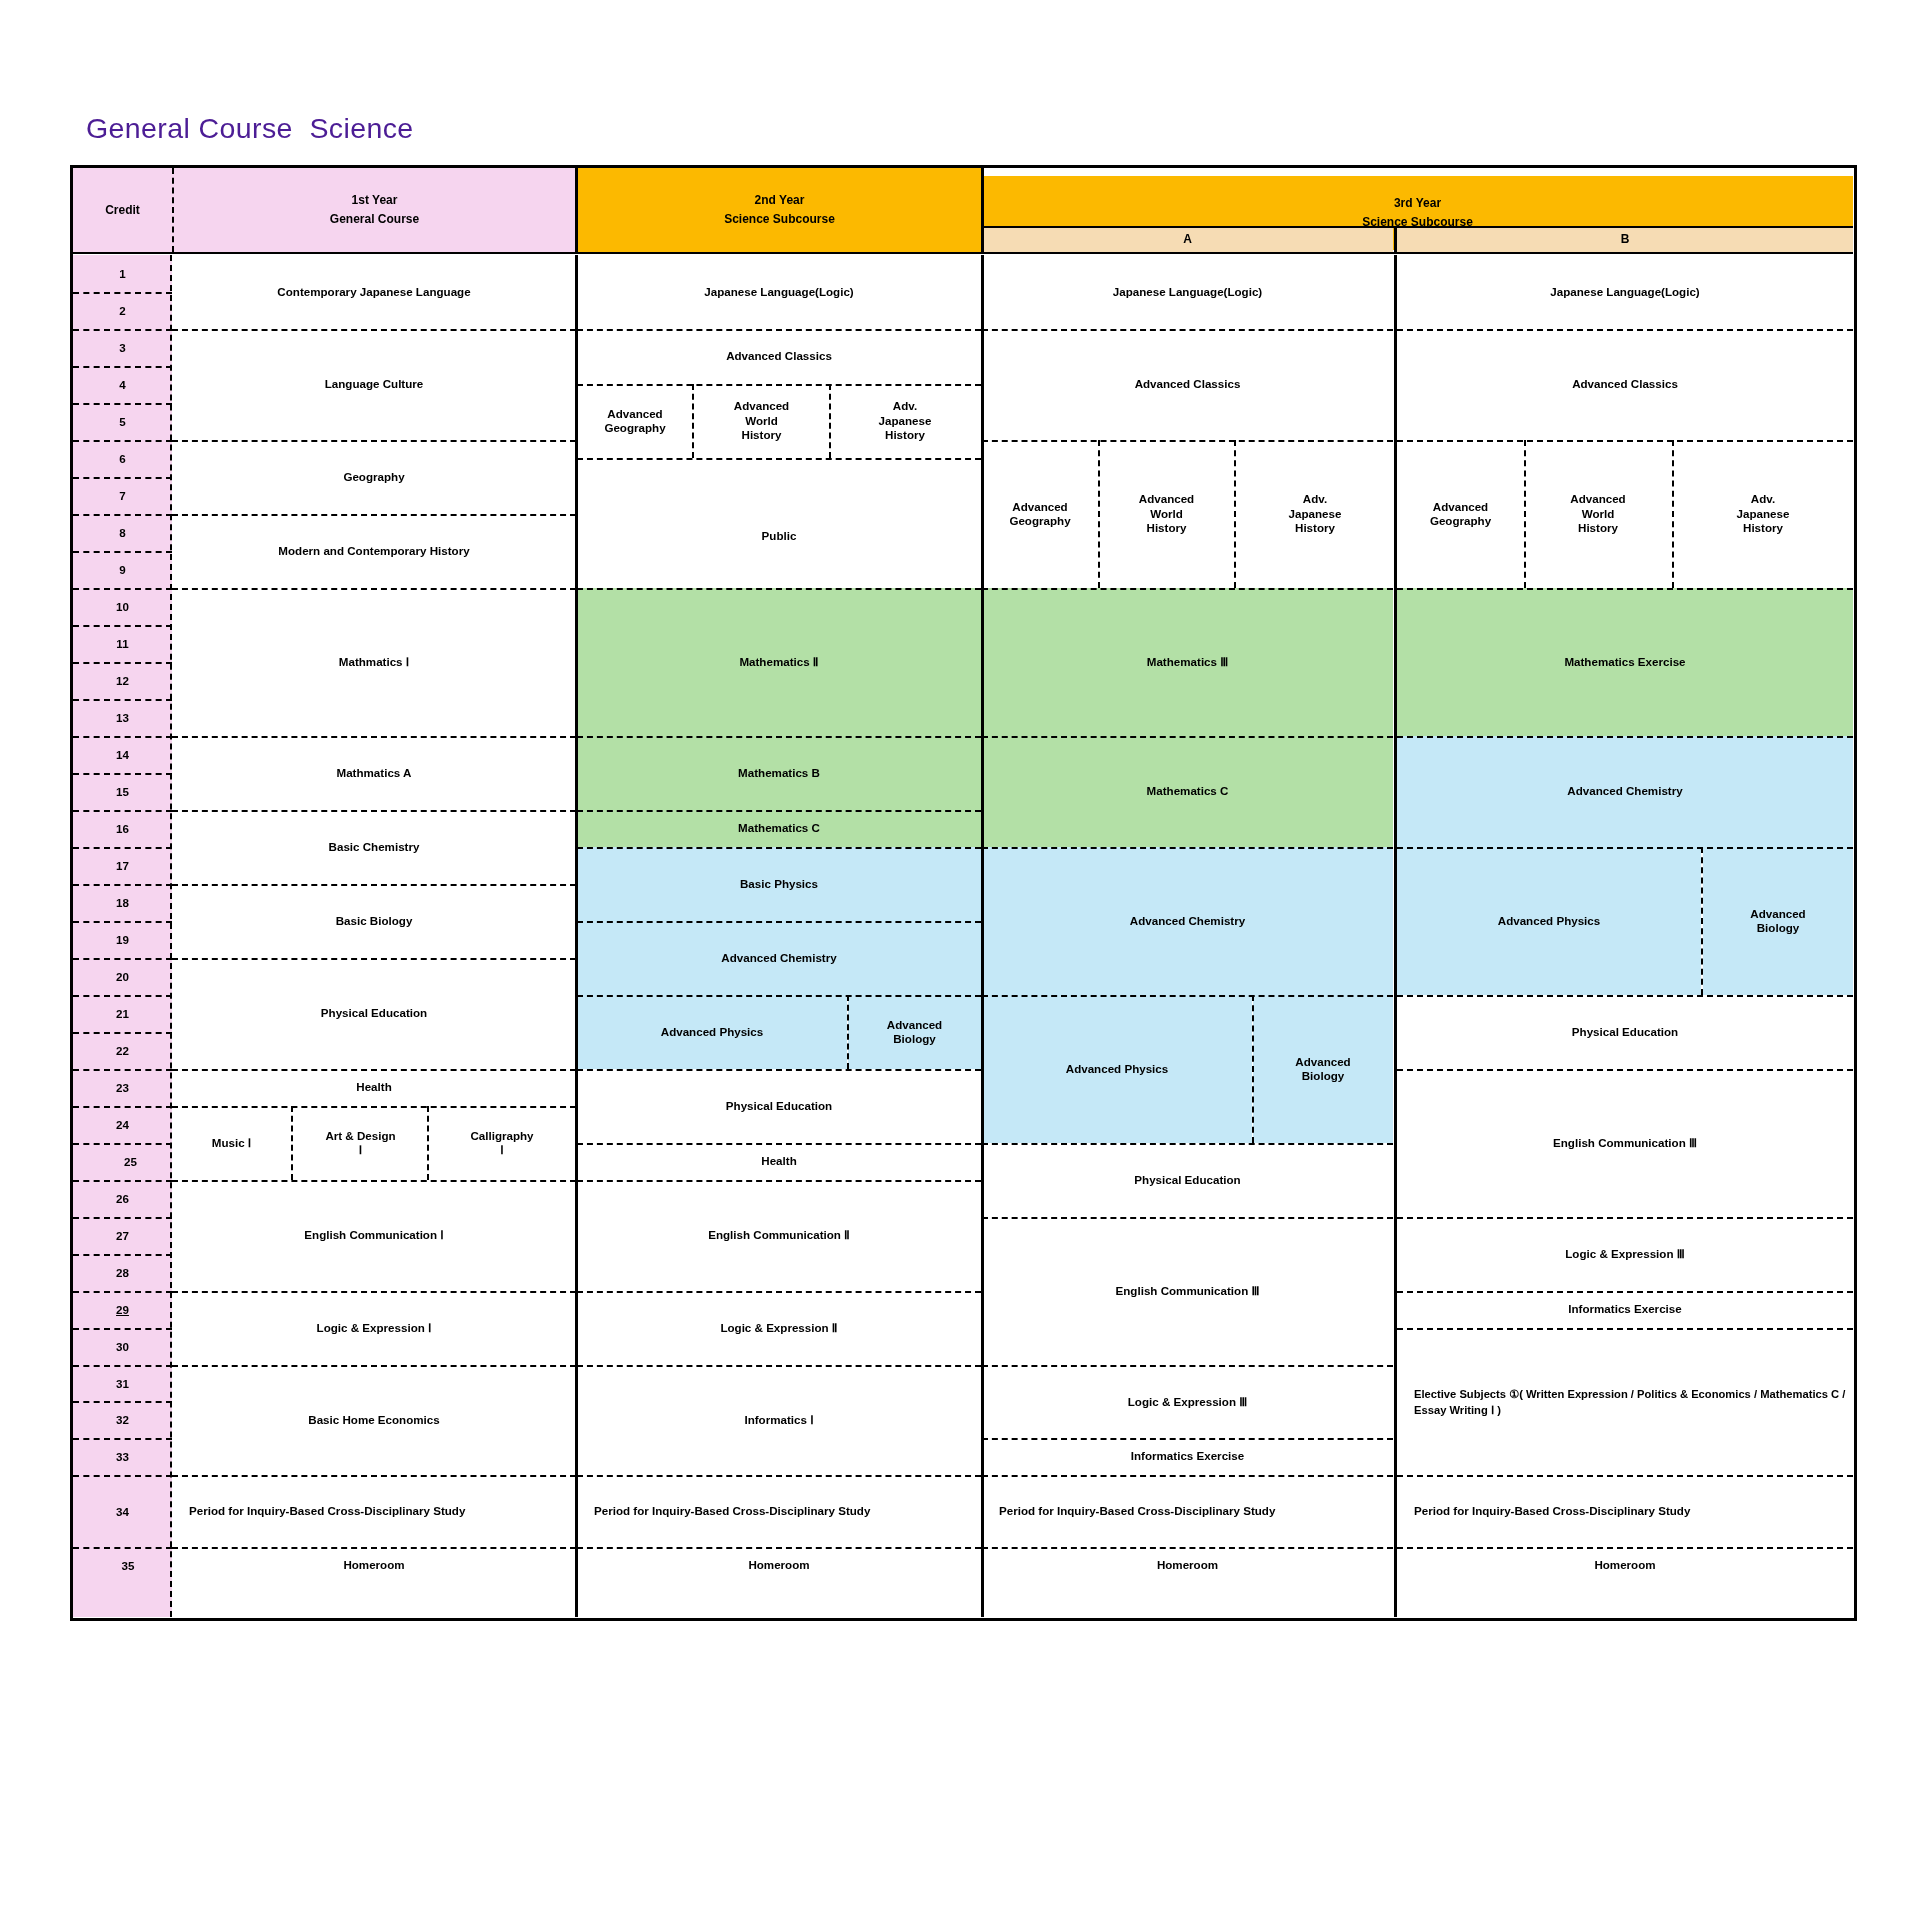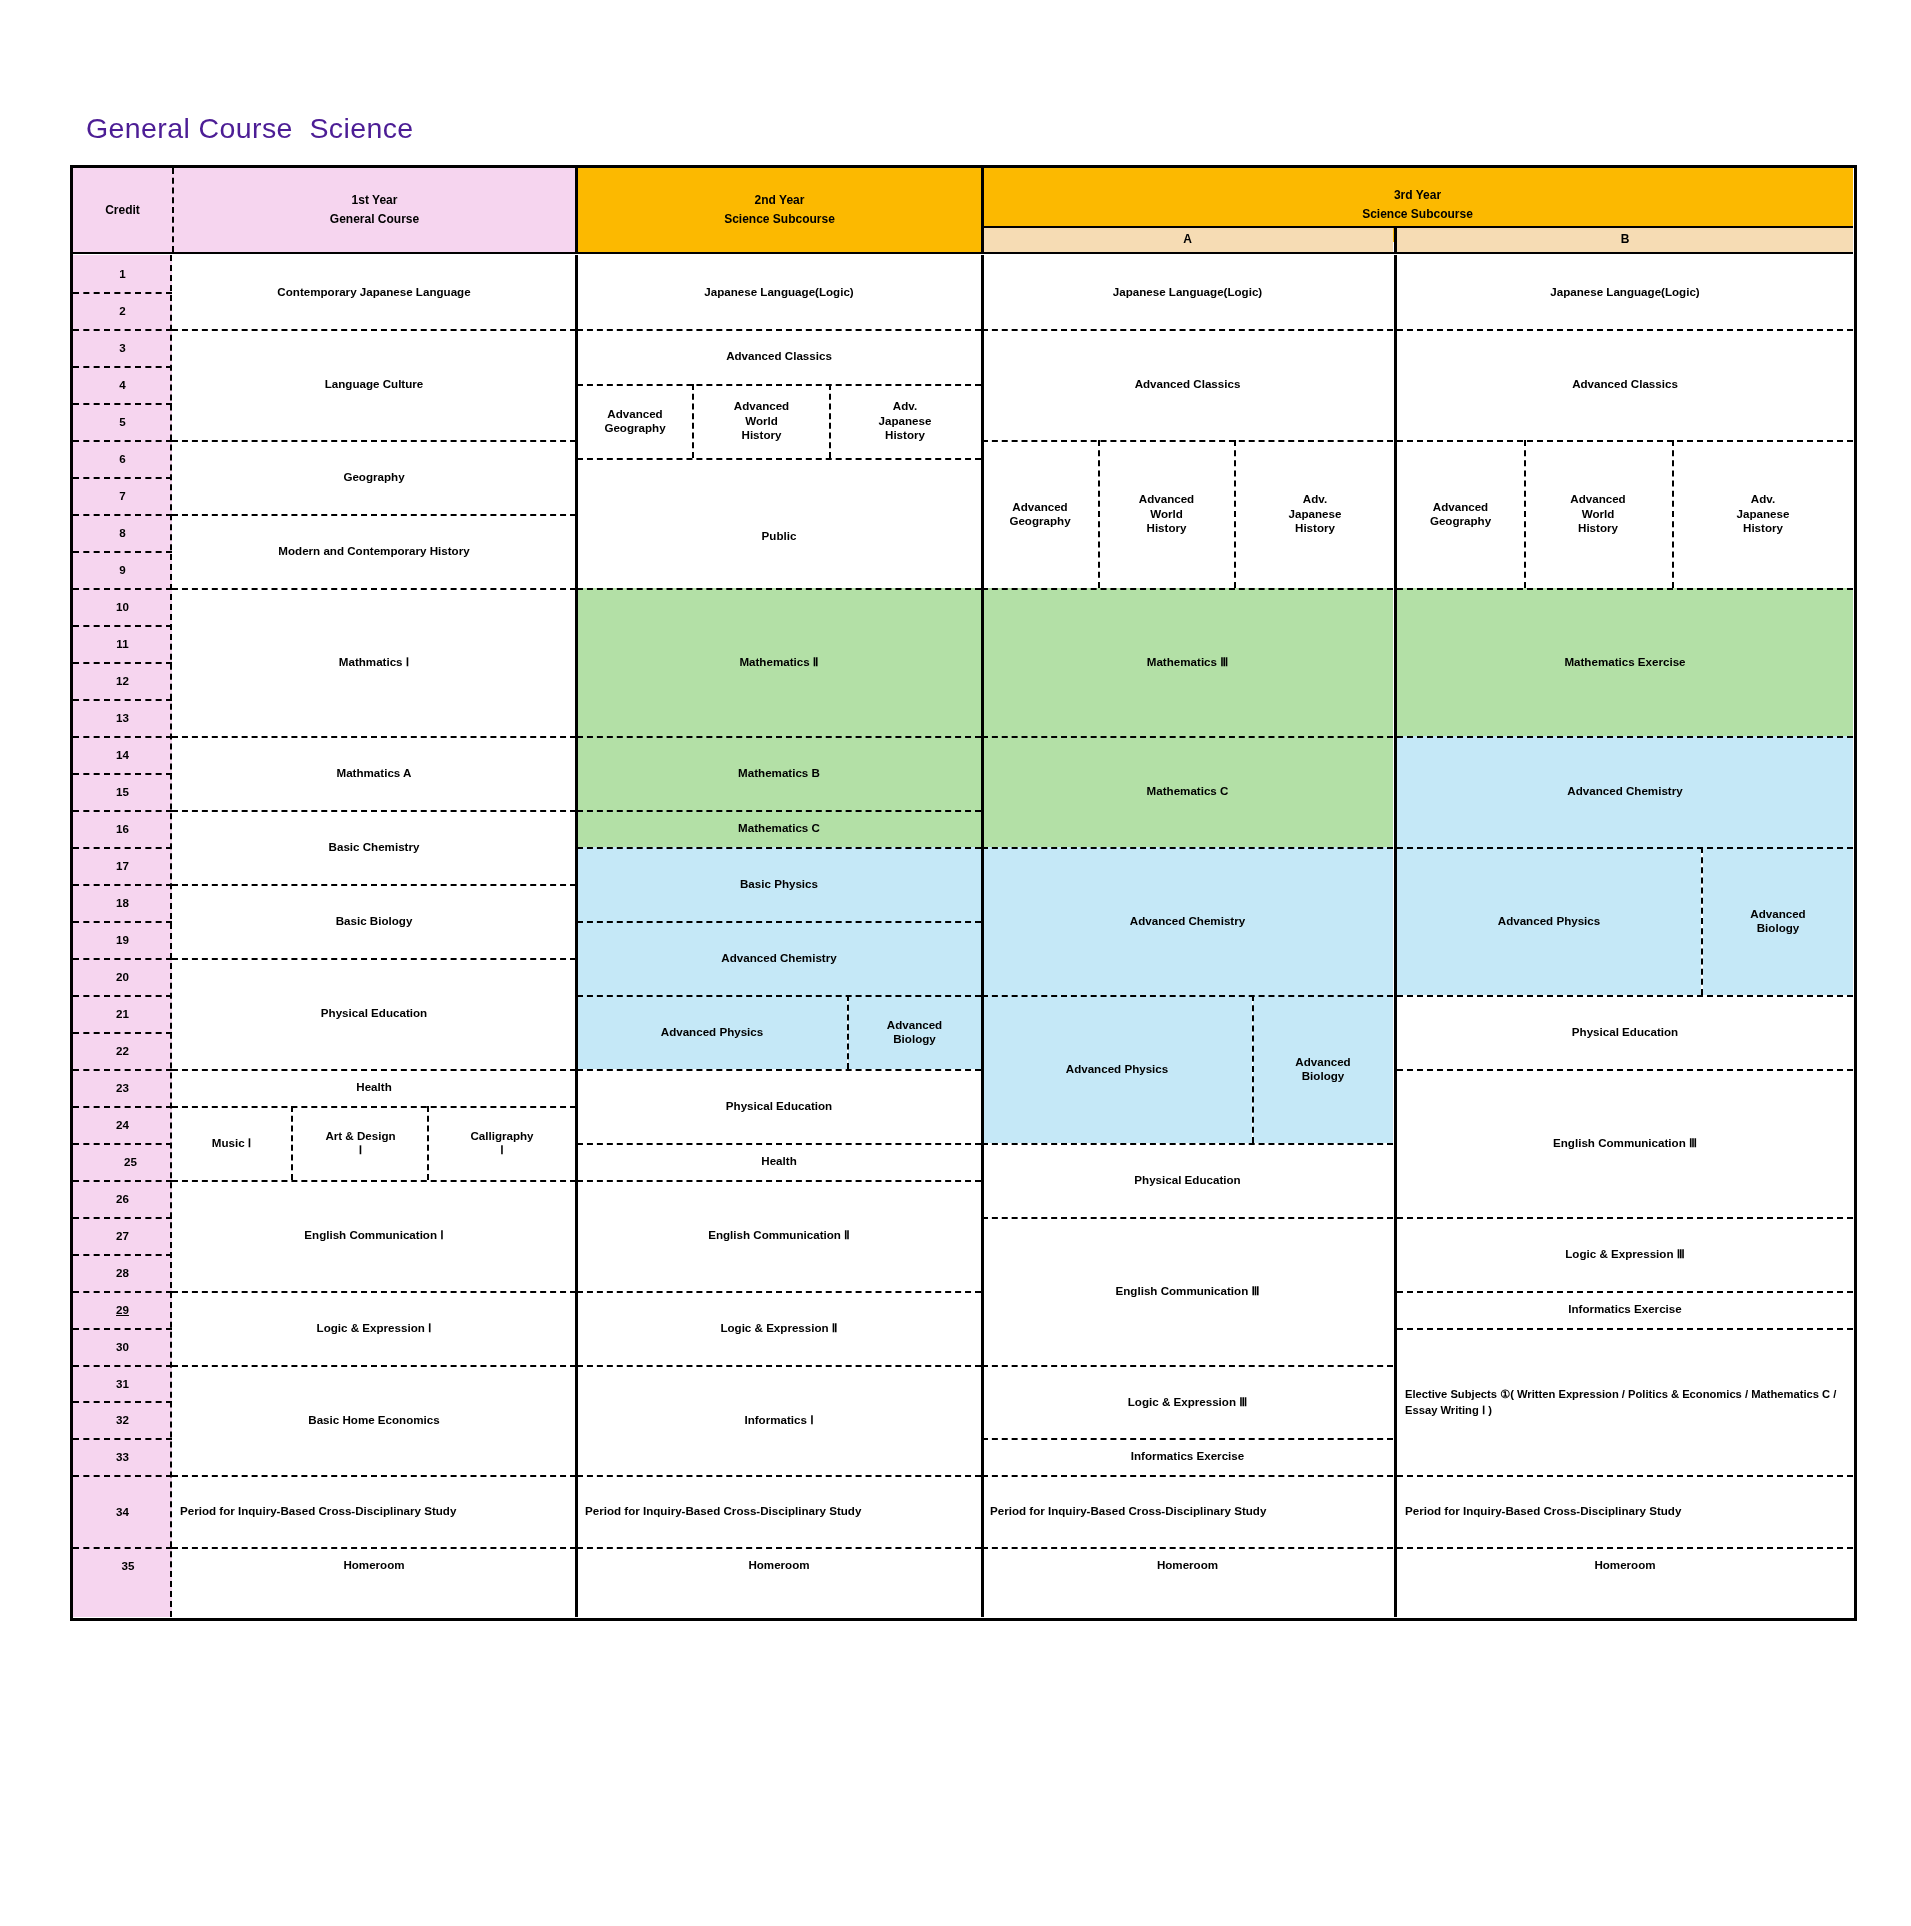--- a/index.html
+++ b/index.html
@@ -52,21 +52,21 @@
     font-weight: bold;
     line-height: 1.25;
     padding: 0.8px 2.3px;
     overflow: hidden;
     white-space: pre-line;
   }
   .cell.left {
     justify-content: flex-start;
     text-align: left;
     align-items: center;
-    padding-left: 8px;
+    padding-left: 17px;
   }
 
   
   .hsep {
     position: absolute;
     height: 0;
     border-top: 2.3px dashed #000000;
   }
   .vsep {
     position: absolute;
@@ -133,21 +133,21 @@
   <div class="hdr hdr-pink" style="left:99px; top:0px; width:405px; height:84px;">
     <span>1st Year</span>
     <span>General Course</span>
   </div>
 
   <div class="hdr hdr-amber" style="left:504px; top:0px; width:405px; height:84px;">
     <span>2nd Year</span>
     <span>Science Subcourse</span>
   </div>
 
-  <div class="hdr hdr-amber" style="left:909px; top:0px; width:871px; height:74px;">
+  <div class="hdr hdr-amber" style="left:909px; top:8px; width:871px; height:74px;">
     <span>3rd Year</span>
     <span>Science Subcourse</span>
   </div>
 
   <div class="hdr hdr-tan" style="left:909px; top:60px; width:411px; height:23.5px;">
     <span>A</span>
   </div>
   <div class="hdr hdr-tan" style="left:1324px; top:60px; width:456px; height:23.5px;">
     <span>B</span>
   </div>

